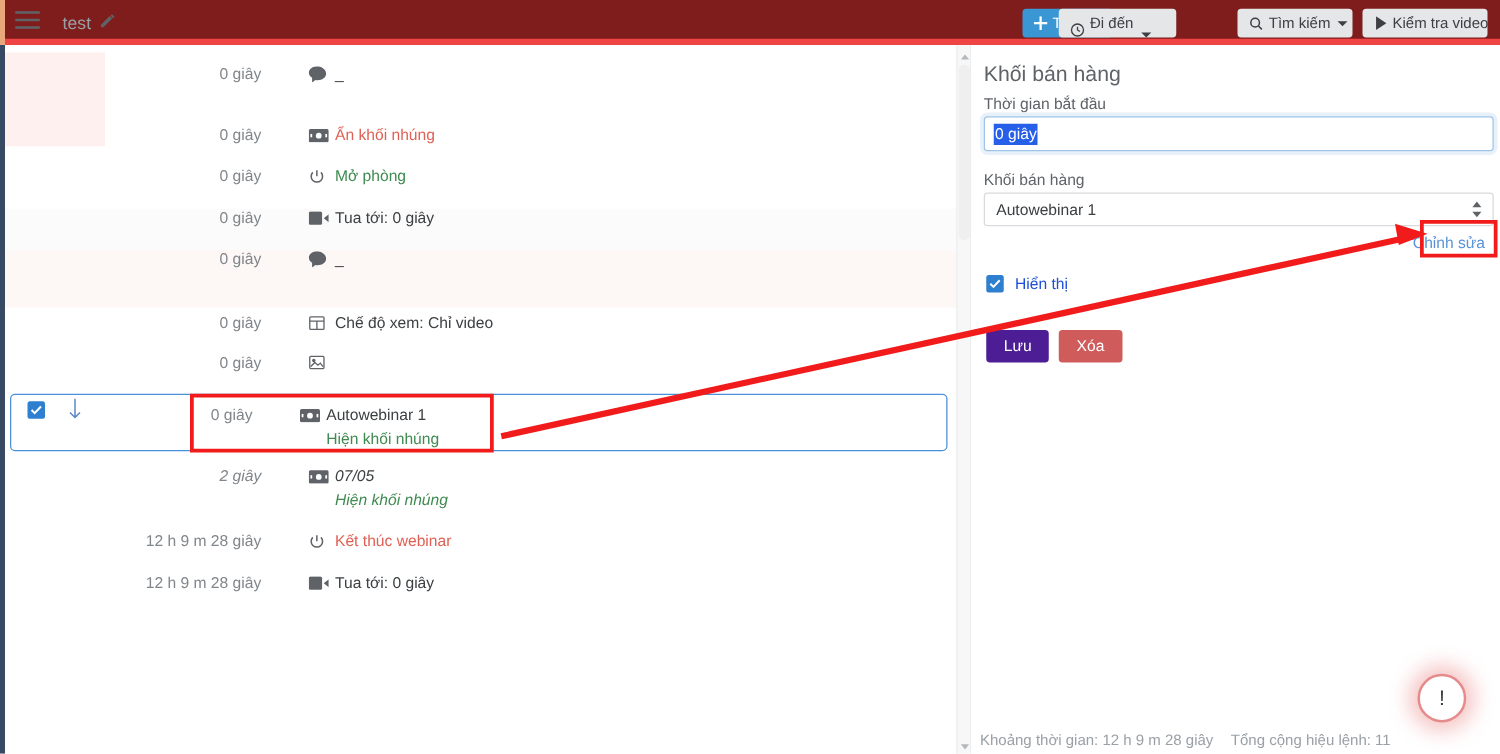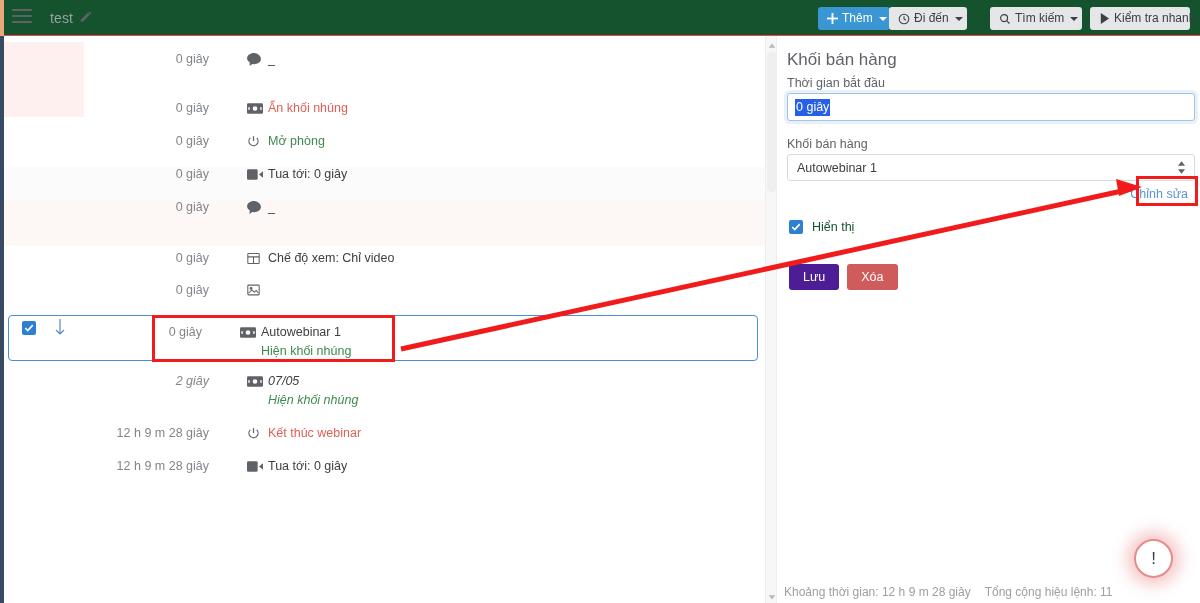--- a/index.html
+++ b/index.html
@@ -14,22 +14,22 @@
     font-size: 13px;
     color: #3c4043;
     overflow: hidden;
     position: relative;
   }
   
   .topbar {
     position: absolute;
     top: 0; left: 0;
     width: 1200px; height: 36px;
-    background: #14532d;
-    border-bottom: 1px solid #ef4444;
+    background: #7f1d1d;
+    border-bottom: 5px solid #ef4444;
     box-sizing: border-box;
   }
   .hamburger {
     position: absolute;
     left: 12px; top: 9px;
     width: 20px; height: 18px;
     cursor: pointer;
   }
   .hamburger span {
     display: block;
@@ -67,21 +67,21 @@
     white-space: nowrap;
     display: flex;
     align-items: center;
     gap: 4px;
   }
   .btn.primary {
     background: #3a97d4;
     color: #ffffff;
   }
   #btn-them { left: 818px; width: 72px; }
-  #btn-dien { left: 889px; width: 78px; }
+  #btn-dien { left: 847px; width: 94px; align-items: flex-end; }
   #btn-timkiem { left: 990px; width: 92px; }
   #btn-kiemtra { left: 1090px; width: 100px; }
   .caret {
     width: 0; height: 0;
     border-left: 4px solid transparent;
     border-right: 4px solid transparent;
     border-top: 4px solid currentColor;
     margin-left: 2px;
   }
   .ico { flex: 0 0 auto; display:inline-flex; }
@@ -311,21 +311,21 @@
     position: relative;
     width: 14px; height: 14px;
     background: #2f7fd1;
     border-radius: 2px;
     cursor: pointer;
     flex: 0 0 auto;
   }
   .cbox svg { position: absolute; left: 2px; top: 2px; }
   .checkrow .cl {
     font-size: 12.5px;
-    color: #14532d;
+    color: #1d4ed8;
   }
   .action-row {
     margin: 30px 0 0 4px;
     display: flex;
     gap: 8px;
   }
   .abtn {
     border: none;
     border-radius: 3px;
     height: 26px;
@@ -417,21 +417,21 @@
     <span>Tìm kiếm</span>
     <span class="caret"></span>
   </button>
 
   <button class="btn" id="btn-kiemtra">
     <span class="ico">
       <svg width="11" height="11" viewBox="0 0 12 12" fill="#3c4043">
           <path d="M2 0l9 6-9 6z"></path>
         </svg>
     </span>
-    <span>Kiểm tra nhanh</span>
+    <span>Kiểm tra video</span>
   </button>
 </div>
 
 <div class="orange-sliver"></div>
 <div class="left-rail"></div>
 
 <div class="timeline">
   <div class="pinkblock"></div>
 
   <div class="row" style="top:16px;height:45px;">

